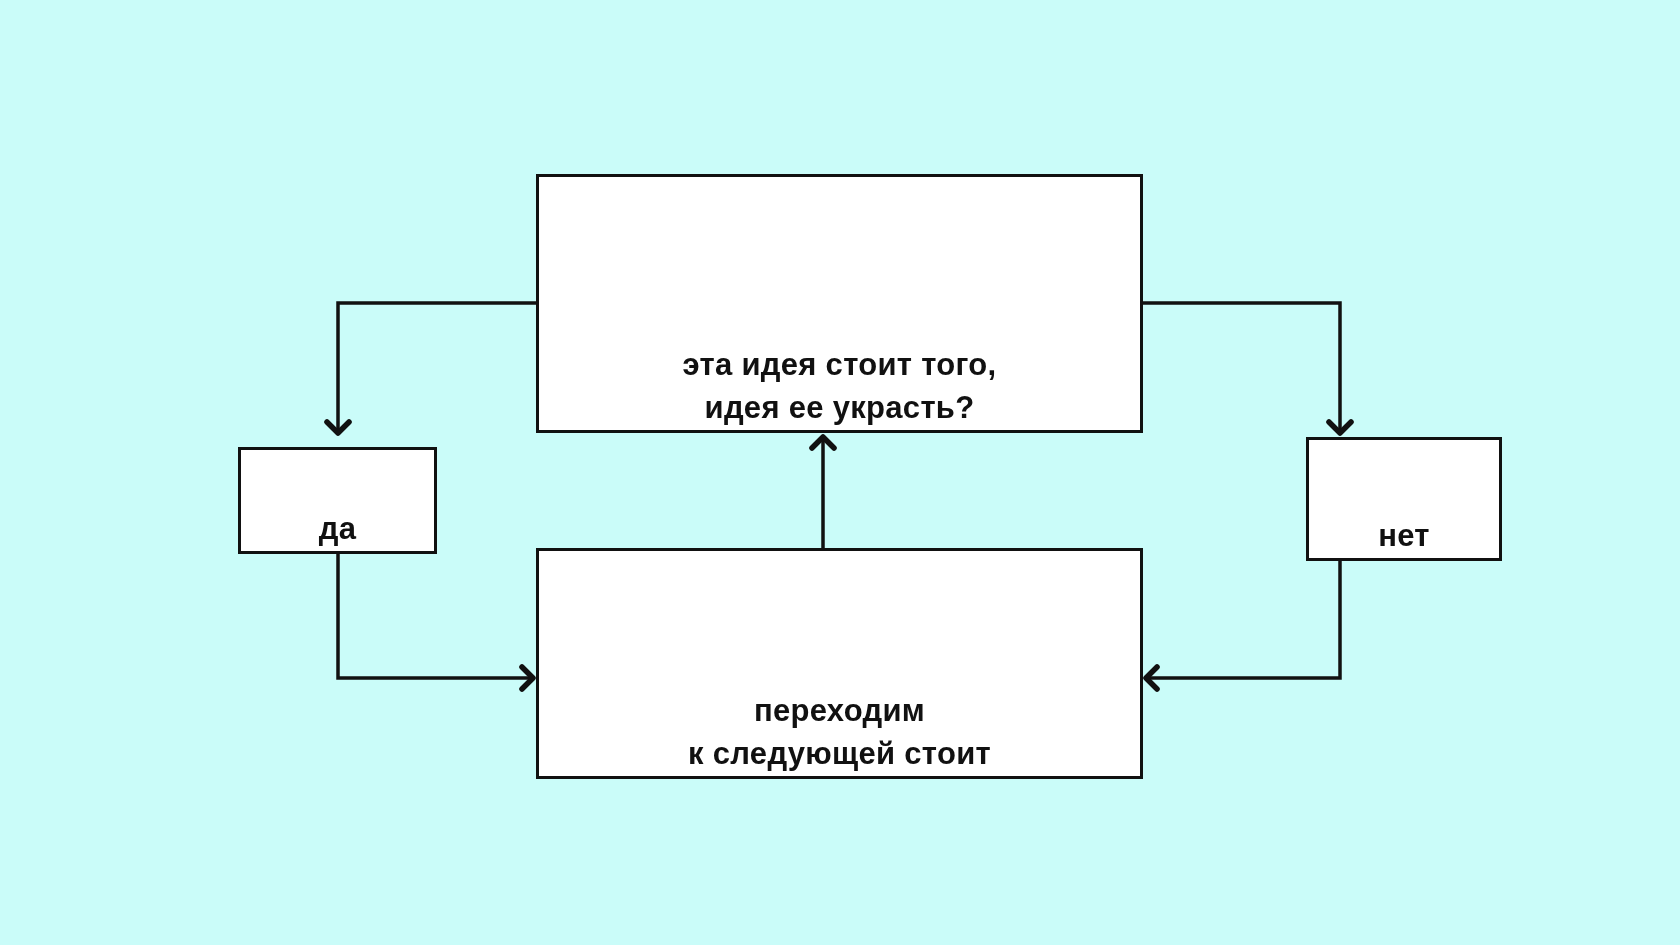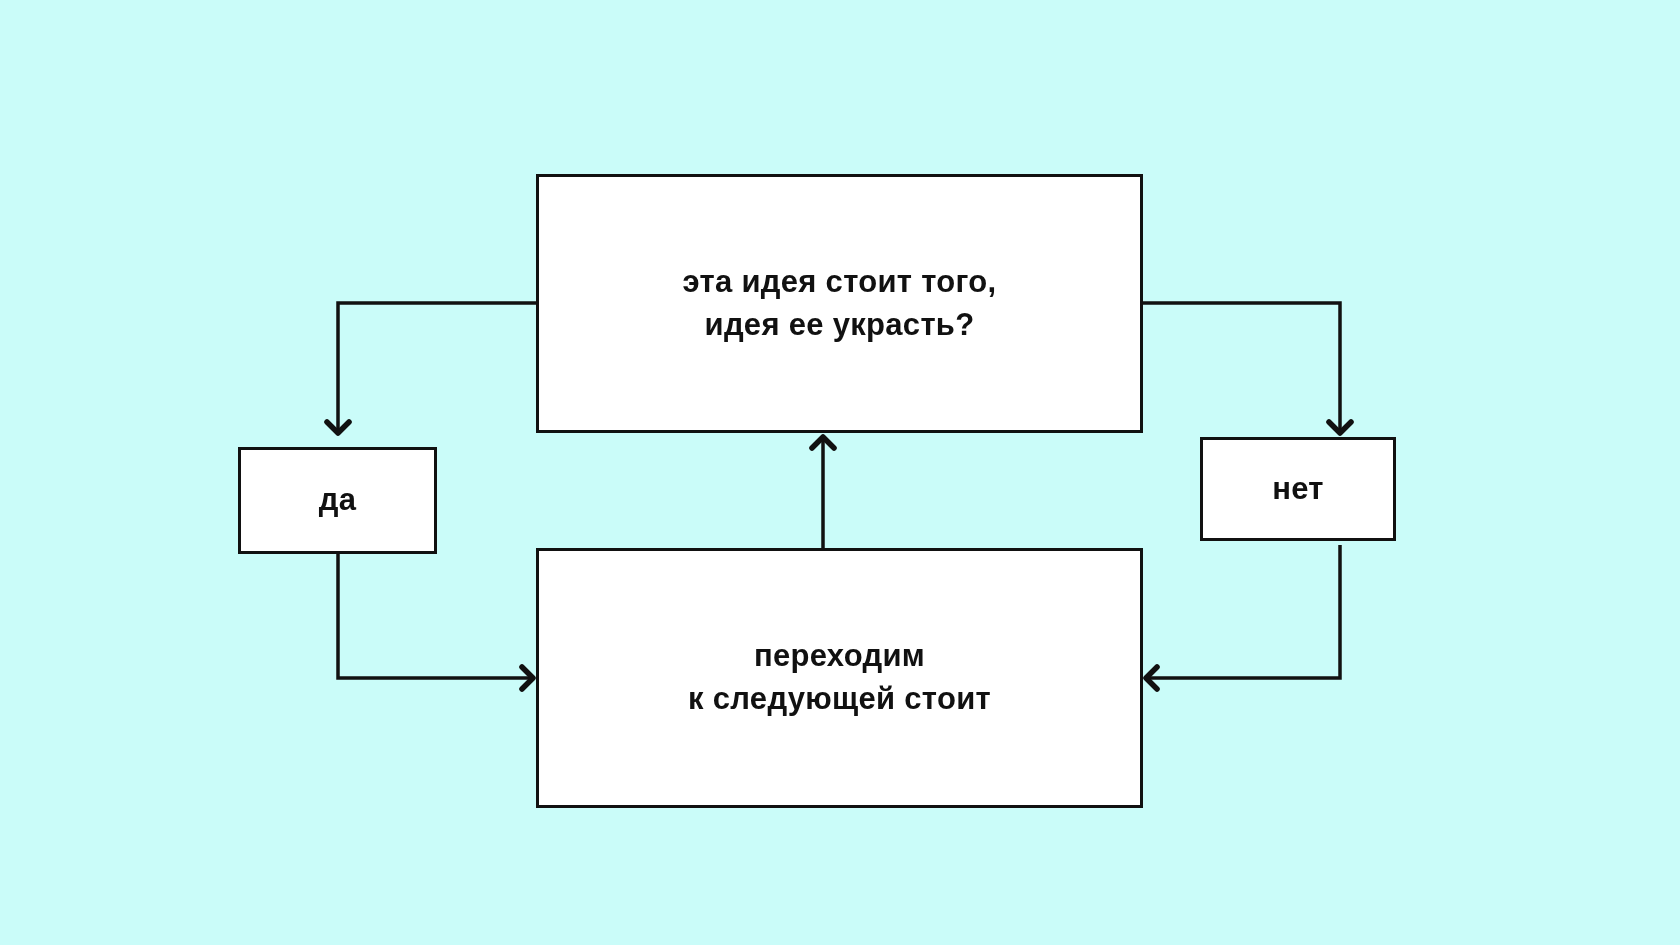--- a/index.html
+++ b/index.html
@@ -32,32 +32,32 @@
     stroke:var(--line);
     stroke-width:3.5;
   }
   .node{
     position:absolute;
     background:var(--box);
     border:3.5px solid var(--line);
     display:flex;
     flex-direction:column;
     align-items:center;
-    justify-content:center;
+    justify-content:flex-end;
     text-align:center;
     font-size:31px;
     font-weight:600;
     line-height:1.38;
     letter-spacing:.3px;
     color:var(--line);
   }
   .node--decision{ left:536px; top:174px;  width:607px; height:259px; }
-  .node--next    { left:536px; top:548px;  width:607px; height:260px; }
+  .node--next    { left:536px; top:548px;  width:607px; height:231px; }
   .node--yes     { left:238px; top:447px;  width:199px; height:107px; }
-  .node--no      { left:1200px; top:437px; width:196px; height:104px; }
+  .node--no      { left:1306px; top:437px; width:196px; height:124px; }
 </style>
 </head>
 <body>
 
 <div class="stage">
 
   <svg class="connectors" viewBox="0 0 1680 945" xmlns="http://www.w3.org/2000/svg" aria-hidden="true">
     <defs>
       <marker id="chev" markerWidth="9" markerHeight="9" viewBox="0 0 20 20" refX="11" refY="10" orient="auto-start-reverse" markerUnits="strokeWidth">
         <path d="M4,3 L11,10 L4,17" fill="none" stroke="#111111" stroke-width="2.6" stroke-linecap="round" stroke-linejoin="round"></path>

